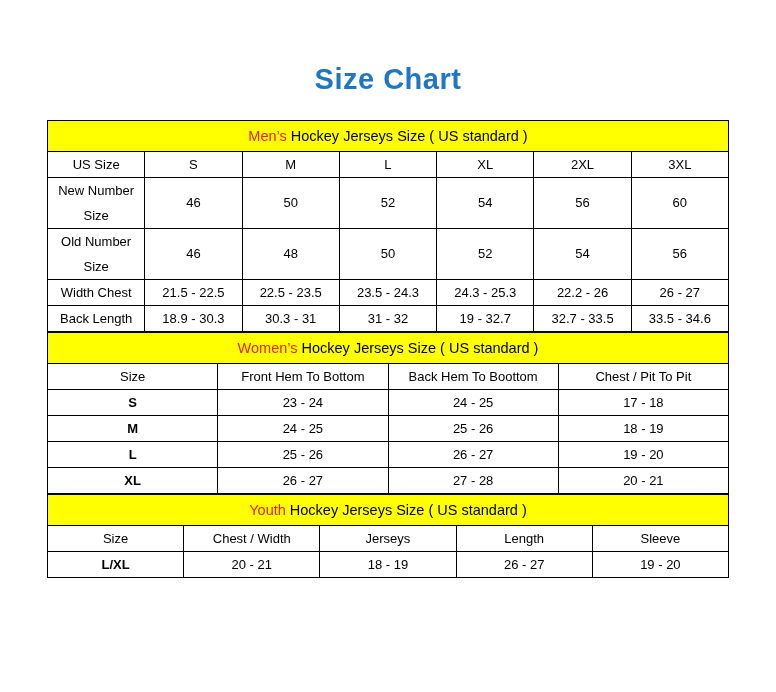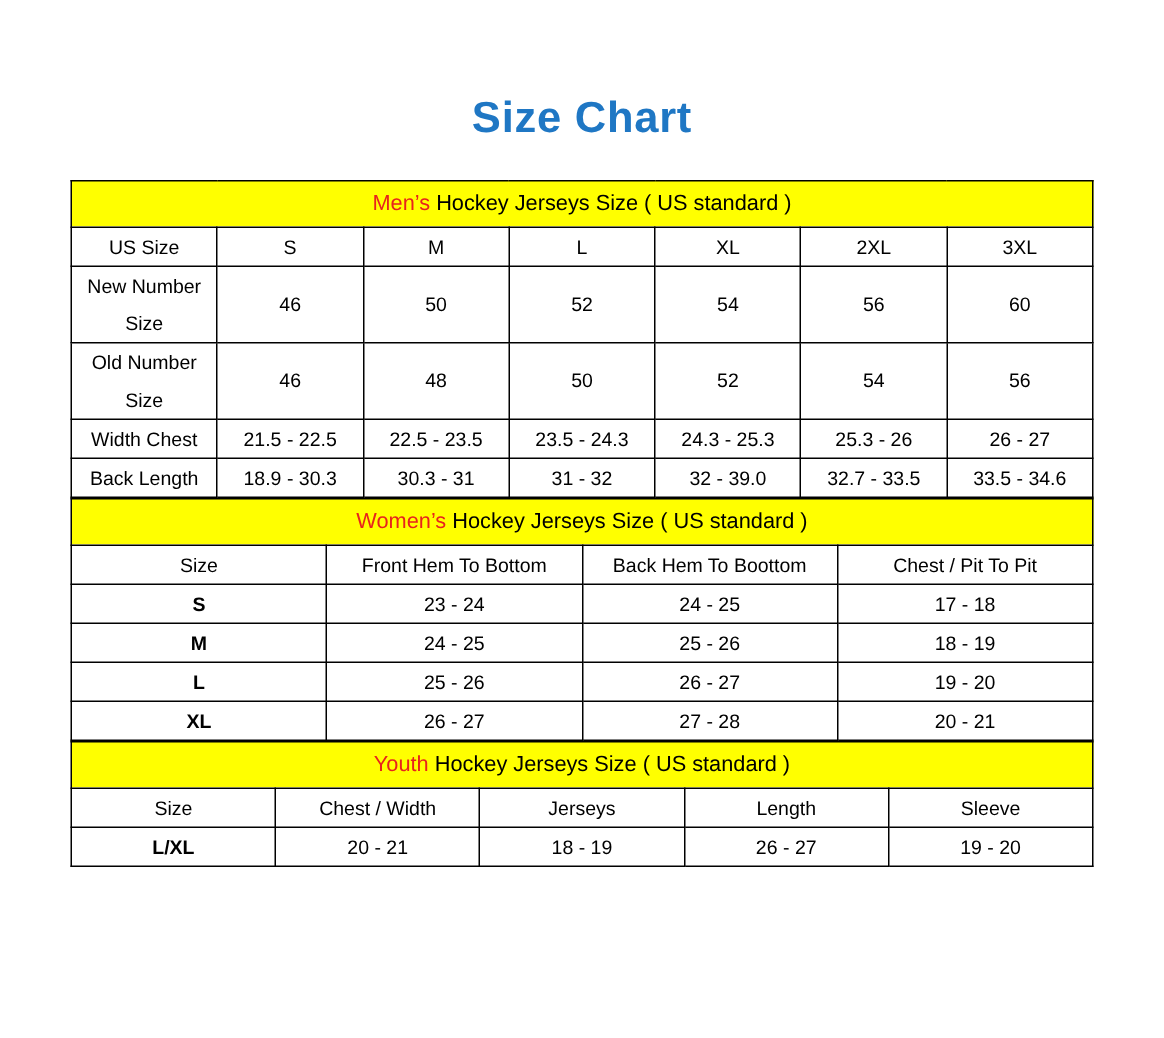--- a/index.html
+++ b/index.html
@@ -113,29 +113,29 @@
           <td>52</td>
           <td>54</td>
           <td>56</td>
         </tr>
         <tr>
           <td class="rowlabel">Width Chest</td>
           <td>21.5 - 22.5</td>
           <td>22.5 - 23.5</td>
           <td>23.5 - 24.3</td>
           <td>24.3 - 25.3</td>
-          <td>25.3 - 26</td>
+          <td>22.2 - 26</td>
           <td>26 - 27</td>
         </tr>
         <tr>
           <td class="rowlabel">Back Length</td>
           <td>18.9 - 30.3</td>
           <td>30.3 - 31</td>
           <td>31 - 32</td>
-          <td>32 - 39.0</td>
+          <td>19 - 32.7</td>
           <td>32.7 - 33.5</td>
           <td>33.5 - 34.6</td>
         </tr>
       </tbody>
     </table>
 
     <table class="sizechart">
       <tbody>
         <tr>
           <td class="section-banner" colspan="4"><span class="banner-accent">Women’s</span><span> Hockey Jerseys Size ( US standard )</span></td>

